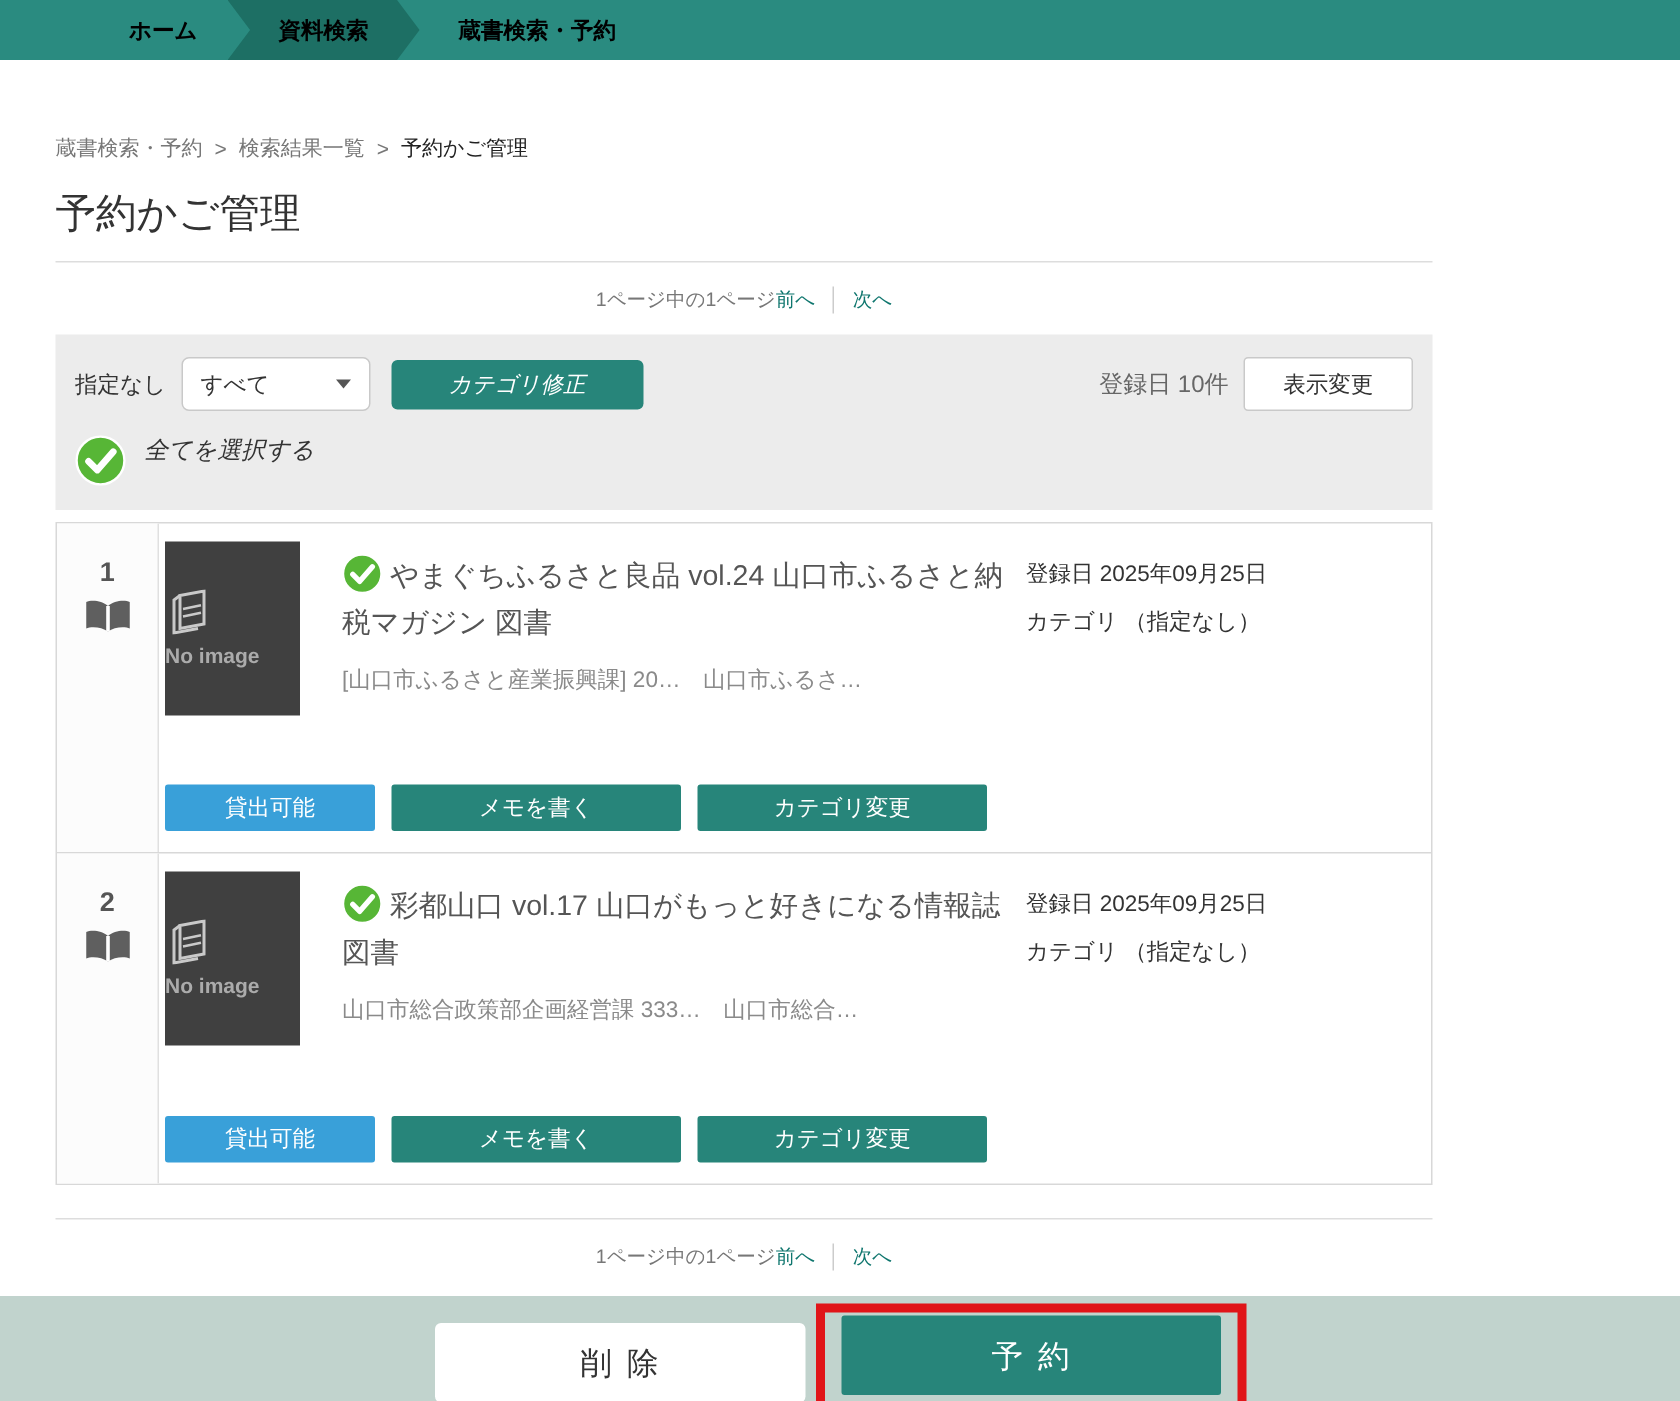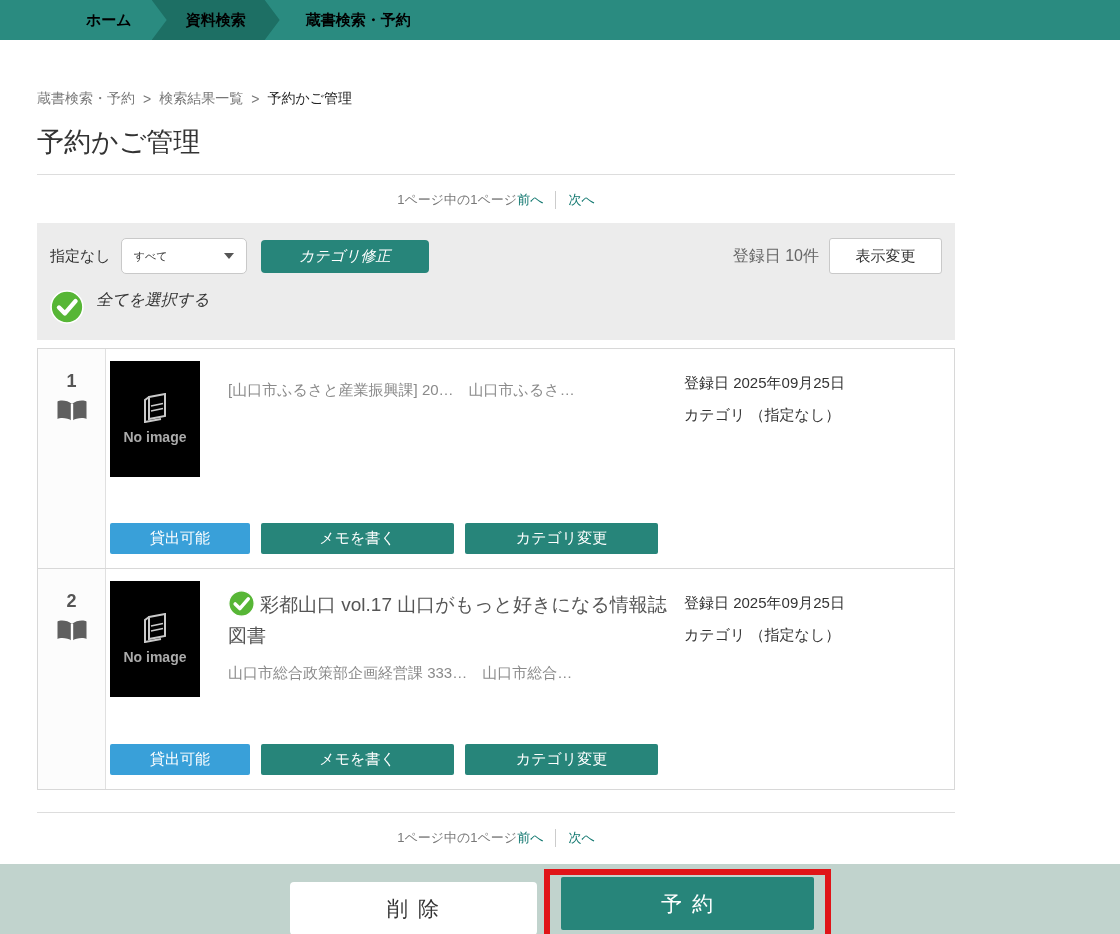--- a/index.html
+++ b/index.html
@@ -83,21 +83,21 @@
   .select-box {
     background: #fff;
     border: 1px solid #c9c9c9;
     border-radius: 5px;
     width: 126px;
     height: 36px;
     display: flex;
     align-items: center;
     justify-content: space-between;
     padding: 0 12px;
-    font-size: 11px;
+    font-size: 15px;
     cursor: pointer;
   }
   .select-box .caret {
     width: 0; height: 0;
     border-left: 5px solid transparent;
     border-right: 5px solid transparent;
     border-top: 6px solid #555;
   }
   .btn-teal {
     background: #27857a;
@@ -143,24 +143,24 @@
   .row-content {
     flex: 1;
     display: flex;
     flex-direction: column;
     padding: 12px 2px 12px 4px;
   }
   .media-row { display: flex; flex: 1; }
   .noimage-box {
     width: 90px;
     height: 116px;
-    background: #000000;
+    background: #404040;
     display: flex;
     flex-direction: column;
-    align-items: center;
+    align-items: flex-start;
     justify-content: center;
     gap: 6px;
     flex: none;
   }
   .noimage-label { font-size: 14px; font-weight: bold; color: #ababab; }
   .title-block { flex: 1; padding: 8px 14px 0 28px; }
   .item-title {
     font-size: 19px;
     color: #555;
     line-height: 1.65;
@@ -312,20 +312,23 @@
       </div>
       <div class="row-content">
         <div class="media-row">
           <div class="noimage-box">
             <svg width="32" height="30" viewBox="0 0 32 30">
                 <use href="#noimage-book"></use>
               </svg>
             <span class="noimage-label">No image</span>
           </div>
           <div class="title-block">
+            <div class="item-title"><span class="check-icon"><svg width="27" height="27" viewBox="0 0 32 32">
+                    <use href="#check-circle"></use>
+                  </svg></span><span>やまぐちふるさと良品 vol.24 山口市ふるさと納税マガジン 図書</span></div>
             <div class="item-sub">[山口市ふるさと産業振興課] 20…　山口市ふるさ…</div>
           </div>
           <div class="meta-block">
             <div>登録日 2025年09月25日</div>
             <div>カテゴリ （指定なし）</div>
           </div>
         </div>
         <div class="btn-row">
           <span class="status-badge">貸出可能</span>
           <button class="btn-teal btn-memo">メモを書く</button>

